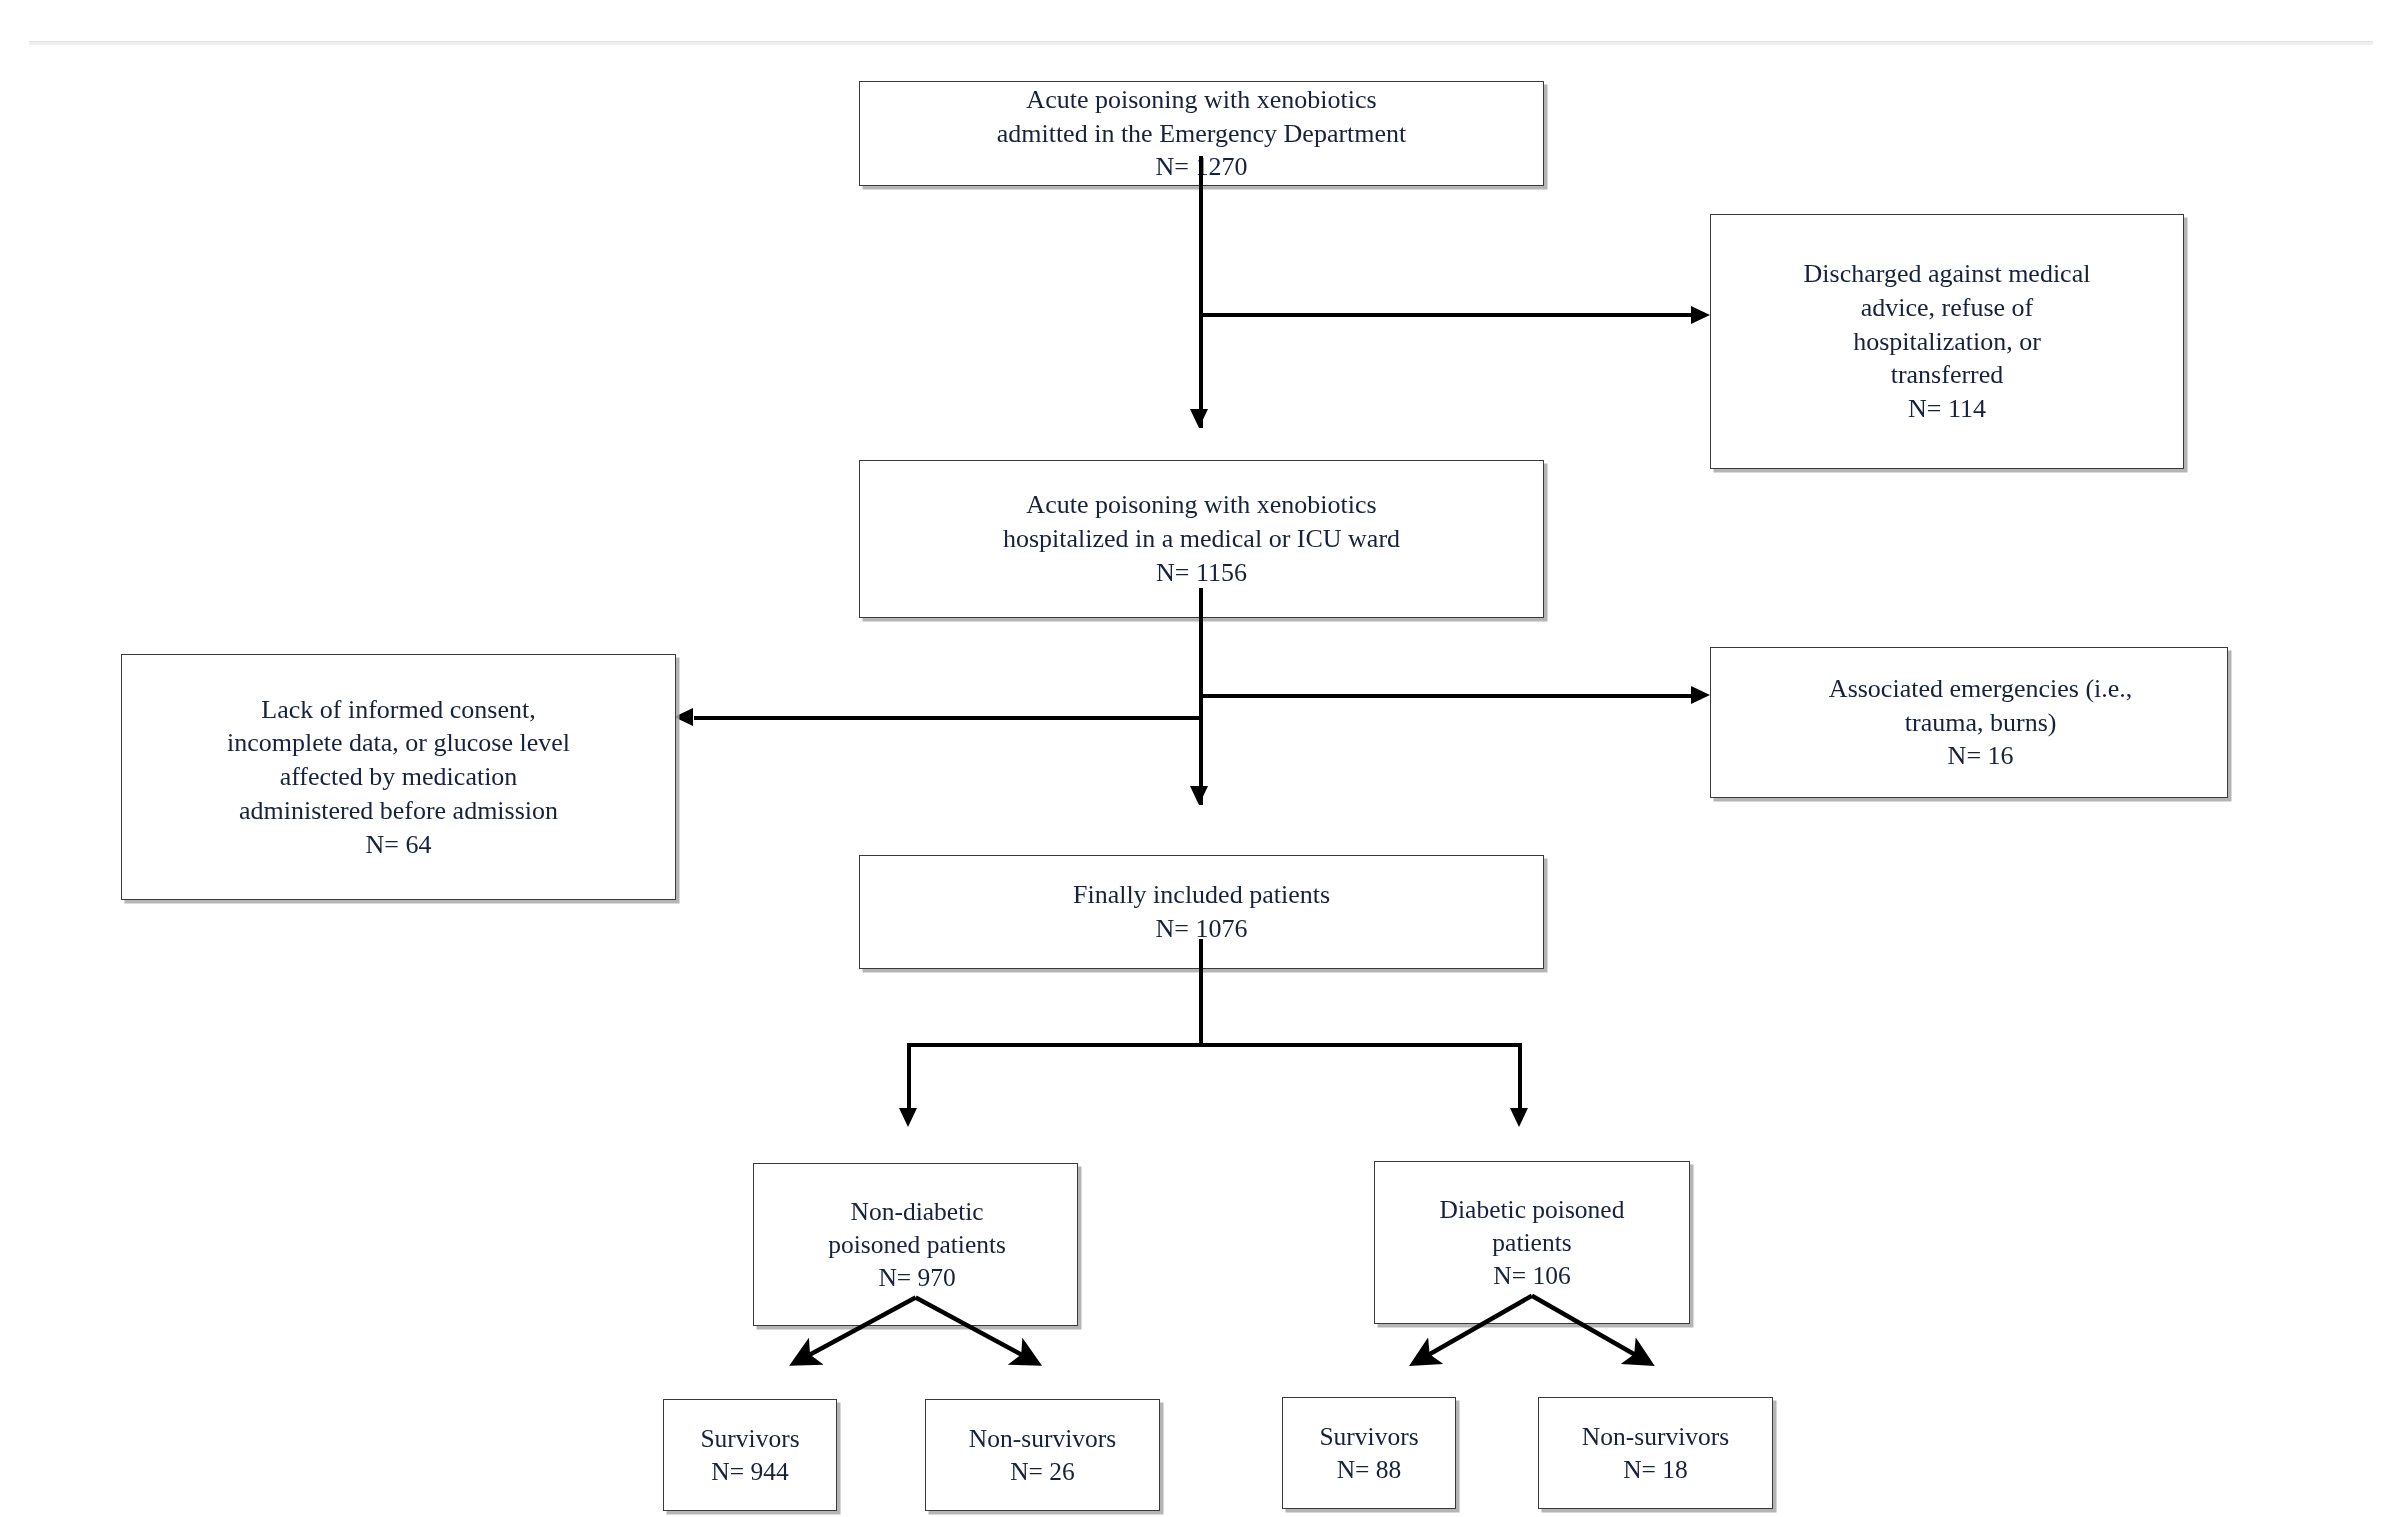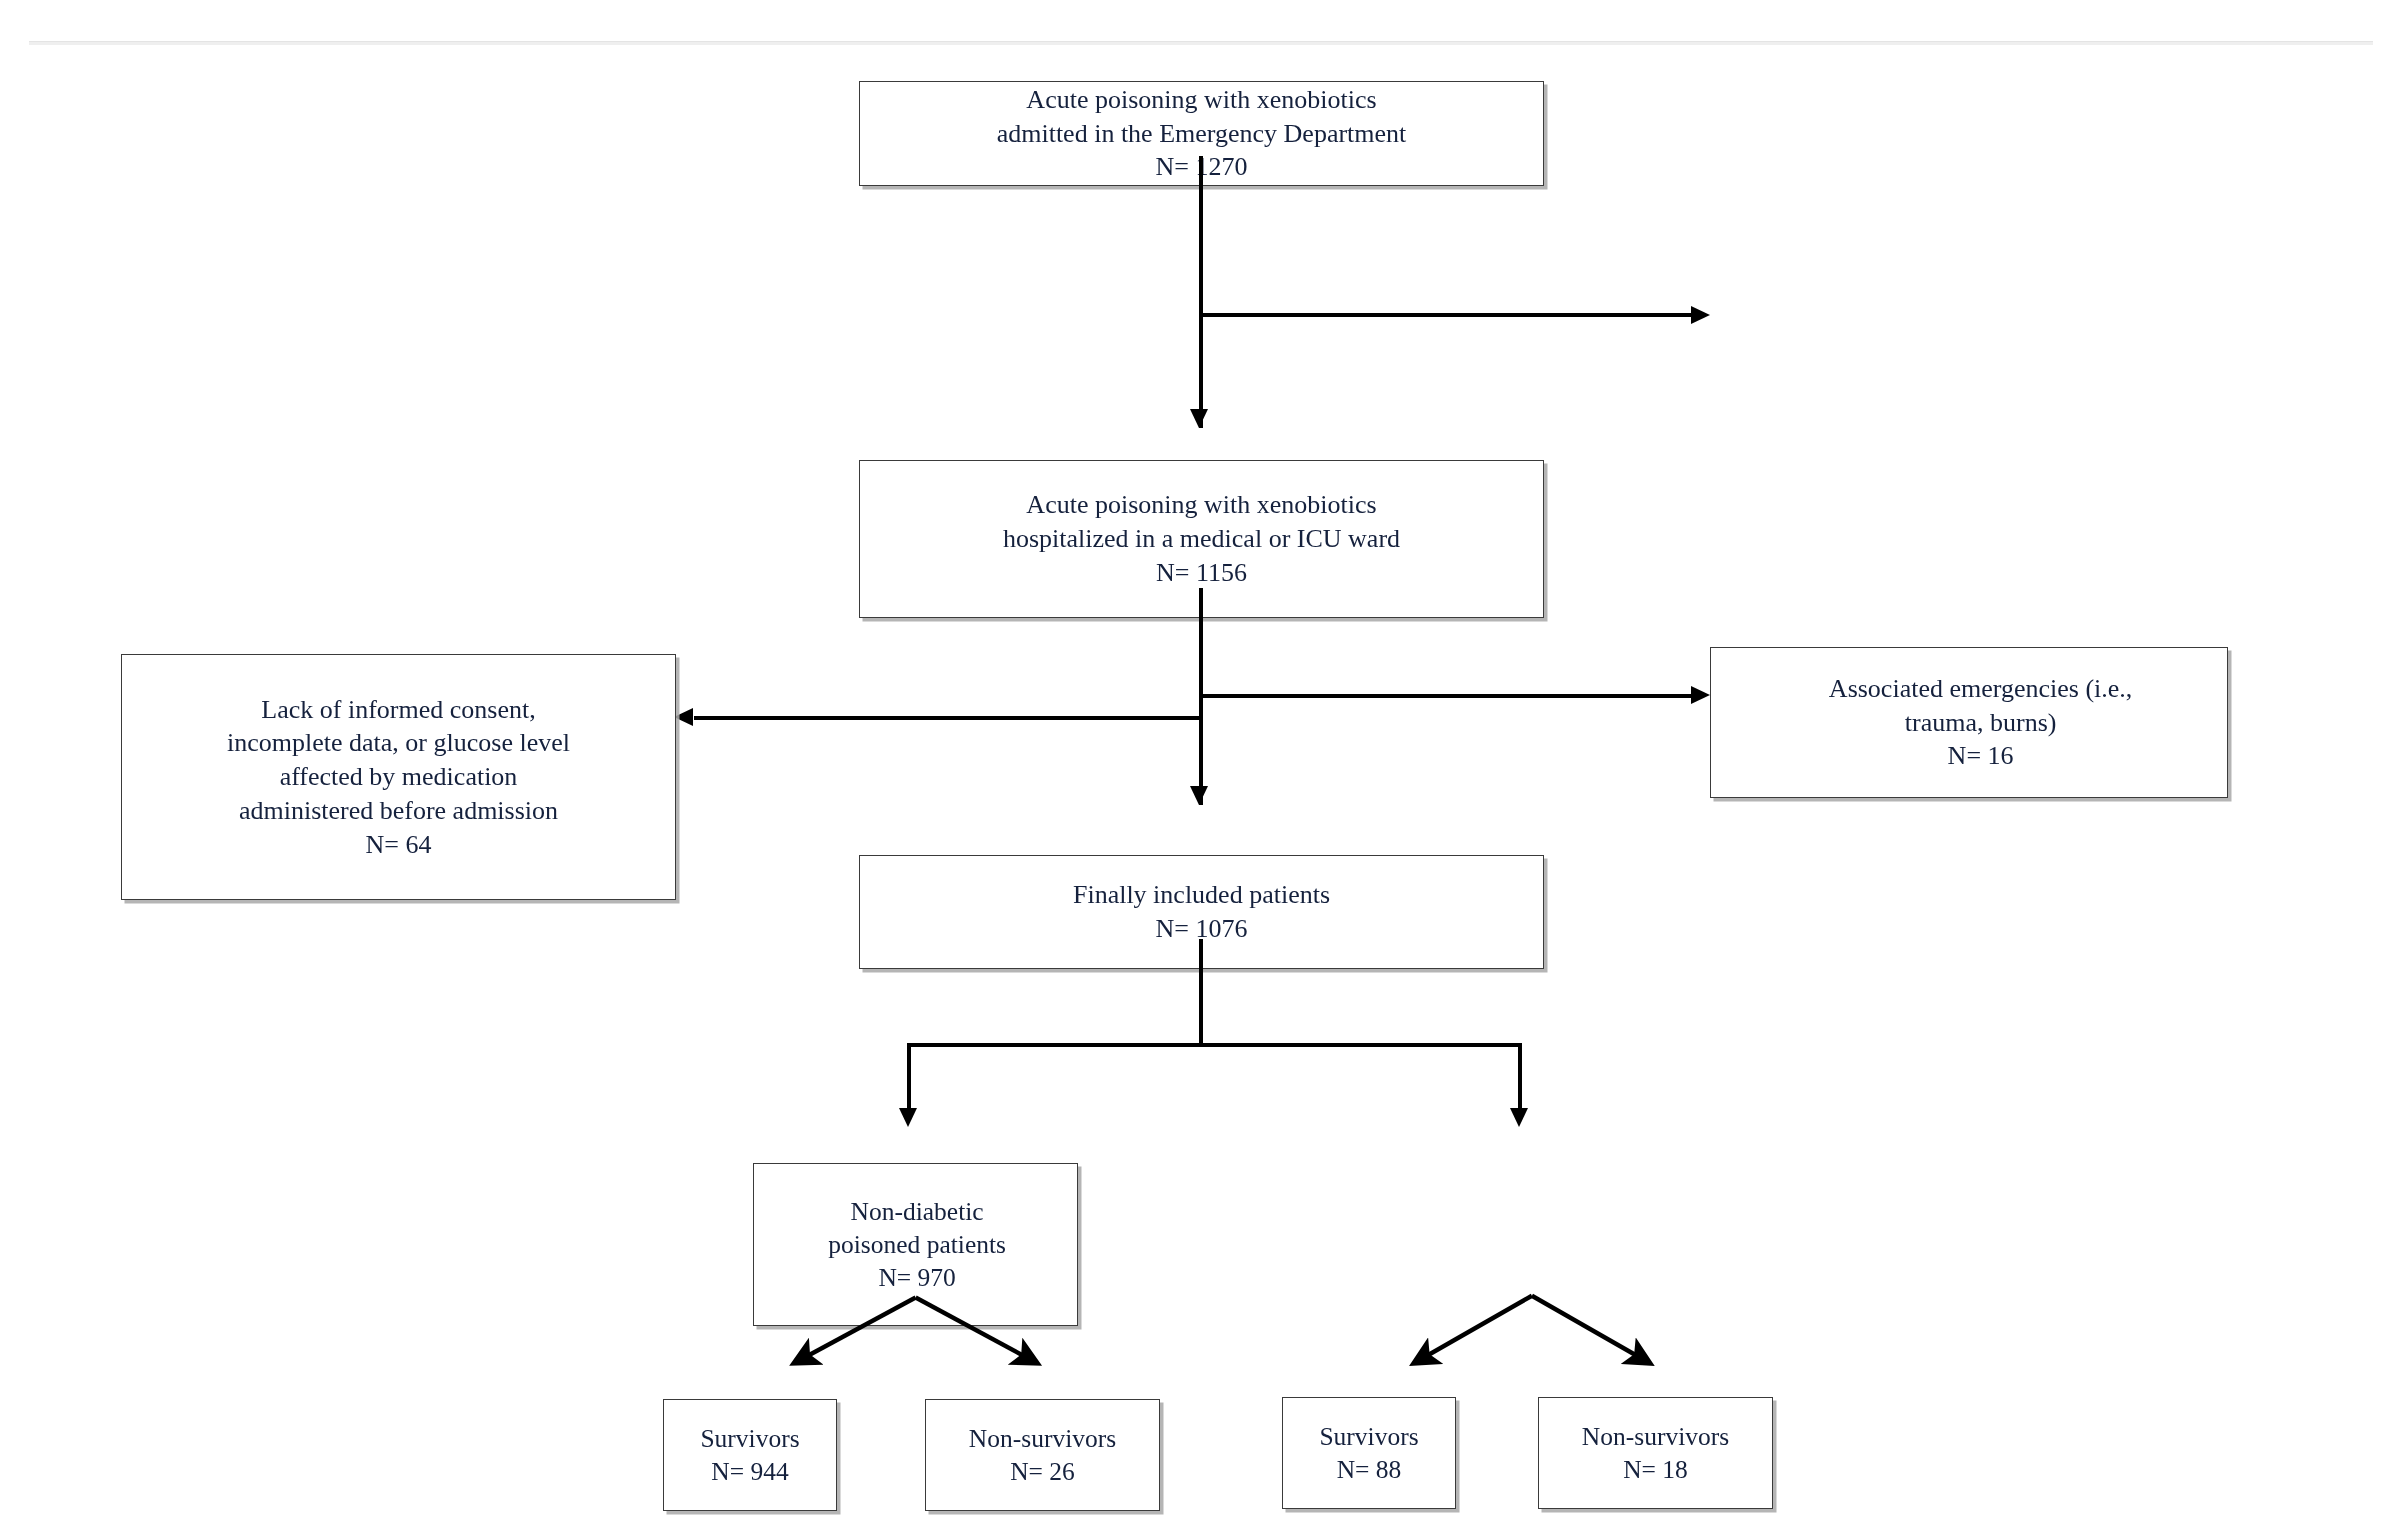--- a/index.html
+++ b/index.html
@@ -95,20 +95,27 @@
 admitted in the Emergency Department
 N= 1270</span>
   </div>
 
   <div class="vline" style="left:1199px; top:156px; height:272px;"></div>
   <div class="arrow arrow-down" style="left:1190px; top:409px;"></div>
 
   <div class="hline" style="left:1199px; top:313px; width:492px;"></div>
   <div class="arrow arrow-right" style="left:1691px; top:306px;"></div>
 
+  <div class="node" style="left:1710px; top:184px; width:474px; height:255px;">
+    <span class="txt">Discharged against medical
+advice, refuse of
+hospitalization, or
+transferred
+N= 114</span>
+  </div>
 
   <div class="node" style="left:859px; top:430px; width:685px; height:158px;">
     <span class="txt">Acute poisoning with xenobiotics
 hospitalized in a medical or ICU ward
 N= 1156</span>
   </div>
 
   <div class="vline" style="left:1199px; top:588px; height:217px;"></div>
   <div class="arrow arrow-down" style="left:1190px; top:786px;"></div>
 
@@ -143,20 +150,25 @@
   <div class="arrow arrow-down" style="left:899px; top:1108px;"></div>
   <div class="vline" style="left:1518px; top:1043px; height:68px;"></div>
   <div class="arrow arrow-down" style="left:1510px; top:1108px;"></div>
 
   <div class="node small" style="left:753px; top:1133px; width:325px; height:163px;padding-left:12px;">
     <span class="txt">Non-diabetic
 poisoned patients
 N= 970</span>
   </div>
 
+  <div class="node small" style="left:1374px; top:1131px; width:316px; height:163px;">
+    <span class="txt">Diabetic poisoned
+patients
+N= 106</span>
+  </div>
 
   <svg class="diag-svg" viewBox="0 0 2735 1728">
     <defs>
       <marker id="ah" markerWidth="7" markerHeight="7" refX="5.4" refY="3.5" orient="auto" markerUnits="strokeWidth">
         <path d="M0,0 L7,3.5 L0,7 L1.6,3.5 z" fill="#000000"></path>
       </marker>
     </defs>
 
     <line x1="1043" y1="1478" x2="906" y2="1552" stroke="#000000" stroke-width="5" marker-end="url(#ah)"></line>
     <line x1="1043" y1="1478" x2="1180" y2="1552" stroke="#000000" stroke-width="5" marker-end="url(#ah)"></line>

